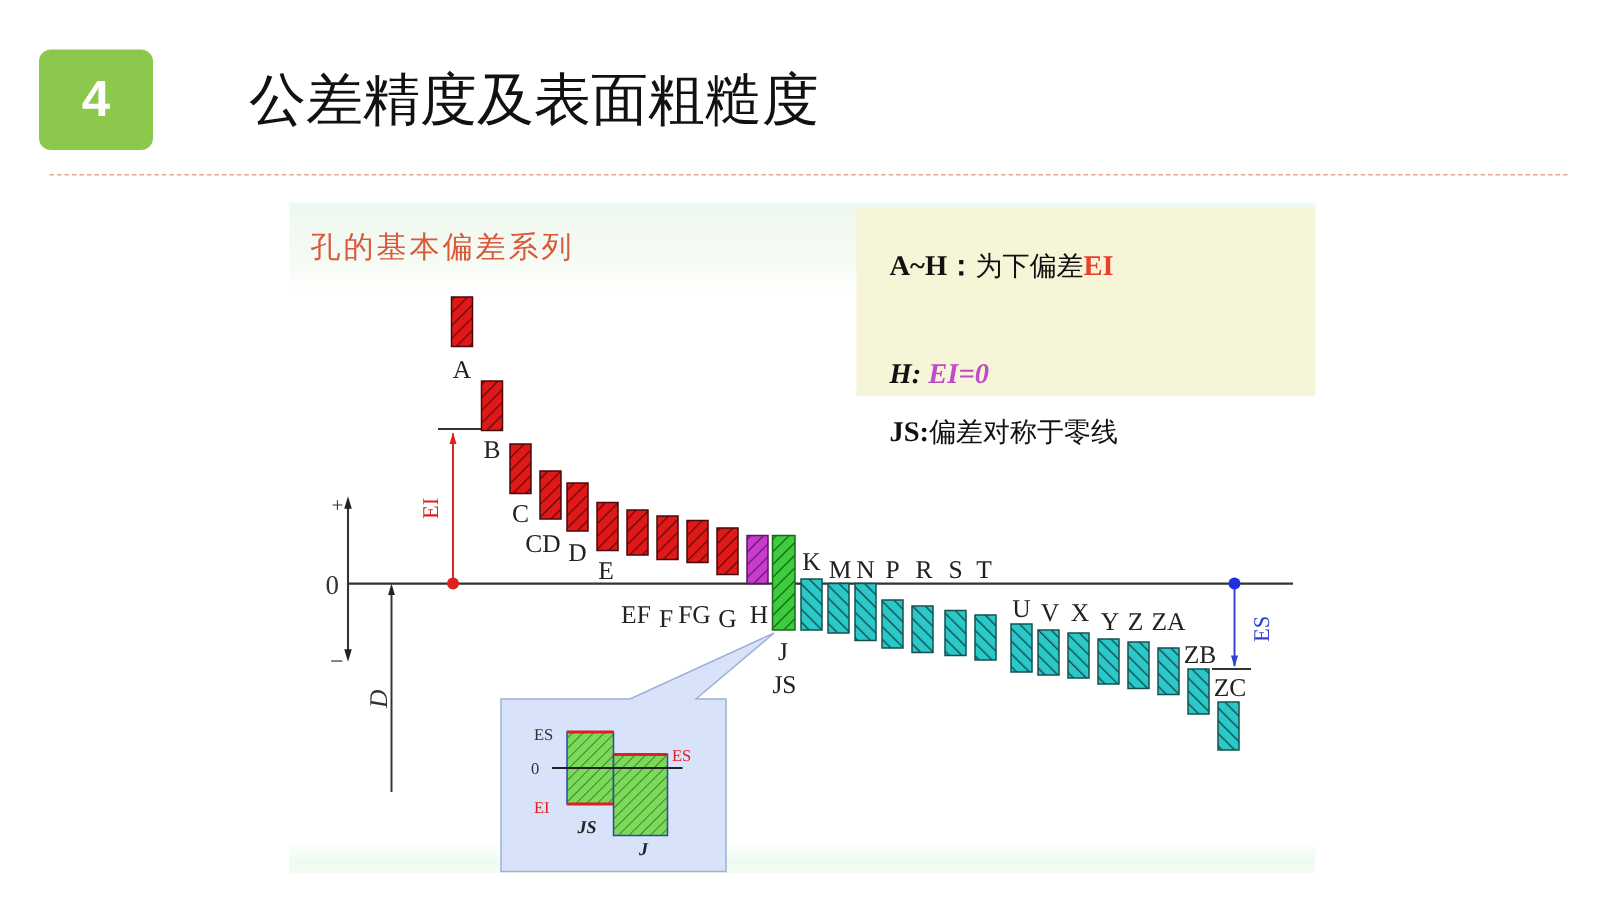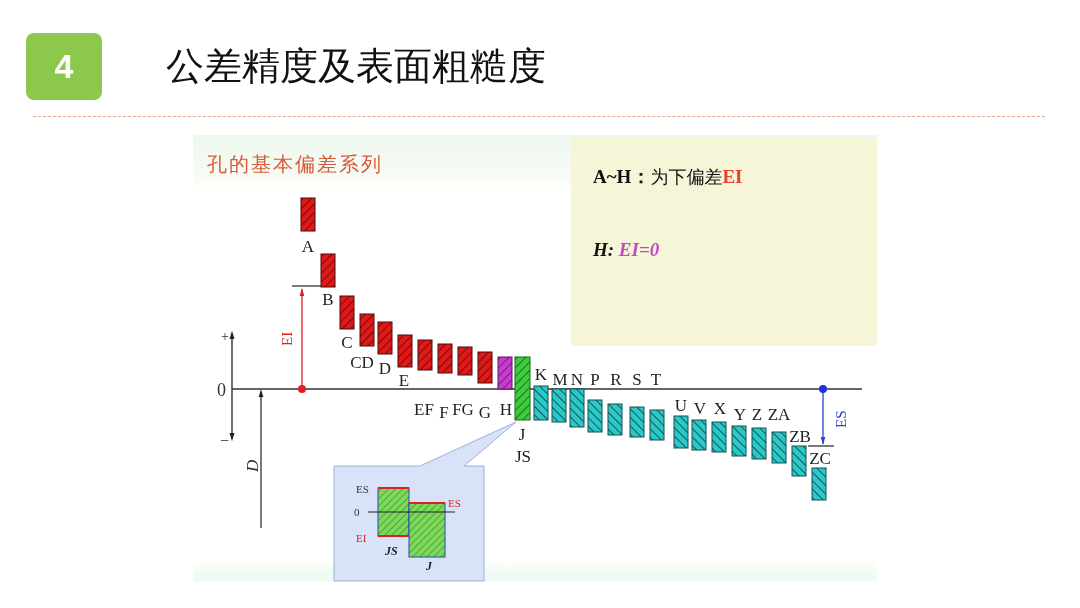--- a/index.html
+++ b/index.html
@@ -26,21 +26,21 @@
   .figure {
     position: absolute; left: 193px; top: 135px; width: 684px; height: 447px;
     background: linear-gradient(180deg, #eef8ef 0px, #f6fbf4 40px, #ffffff 60px, #ffffff 425px, #eefbf0 440px, #f3fcf4 447px);
     overflow: hidden;
   }
   .fig-title {
     position: absolute; left: 14px; top: 16px; font-size: 20px; color: #d85a3a;
     font-family: "DejaVu Serif", serif; letter-spacing: 2px;
   }
   .legend {
-    position: absolute; left: 378px; top: 3px; width: 306px; height: 208px;
+    position: absolute; left: 378px; top: 3px; width: 306px; height: 126px;
     background: #f6f5d8;
   }
   .legend-line {
     position: absolute; left: 22px; font-size: 19px; font-weight: bold; color: #111;
     font-family: "Liberation Serif", serif; white-space: nowrap;
   }
   .legend-line .cn { font-weight: normal; font-family: "DejaVu Sans", sans-serif; font-size: 18px; }
   svg text { font-family: "Liberation Serif", serif; }
 </style>
 </head>
@@ -54,20 +54,23 @@
 
 <div class="figure">
   <div class="fig-title">孔的基本偏差系列</div>
 
   <div class="legend">
     <div class="legend-line" style="top:26px;">
       <span>A~H：</span><span class="cn">为下偏差</span><span id="hl0" style="color: rgb(232, 64, 42);">EI</span>
     </div>
     <div class="legend-line" style="top:101px;font-style:italic;">
       <span>H: </span><span id="hl2" style="color: rgb(192, 74, 200);">EI=0</span>
+    </div>
+    <div class="legend-line" style="top:138px;">
+      <span>JS:</span><span class="cn">偏差对称于零线</span>
     </div>
   </div>
 </div>
 
 <svg id="chart" width="1080" height="608" style="position:absolute;left:0;top:0;" xmlns="http://www.w3.org/2000/svg">
   <defs>
     <pattern id="hatchRed" patternUnits="userSpaceOnUse" width="6" height="6" patternTransform="rotate(45)">
       <rect width="6" height="6" fill="#e01818"></rect>
       <line x1="0" y1="0" x2="0" y2="6" stroke="#5a0a0a" stroke-width="1.6"></line>
     </pattern>

